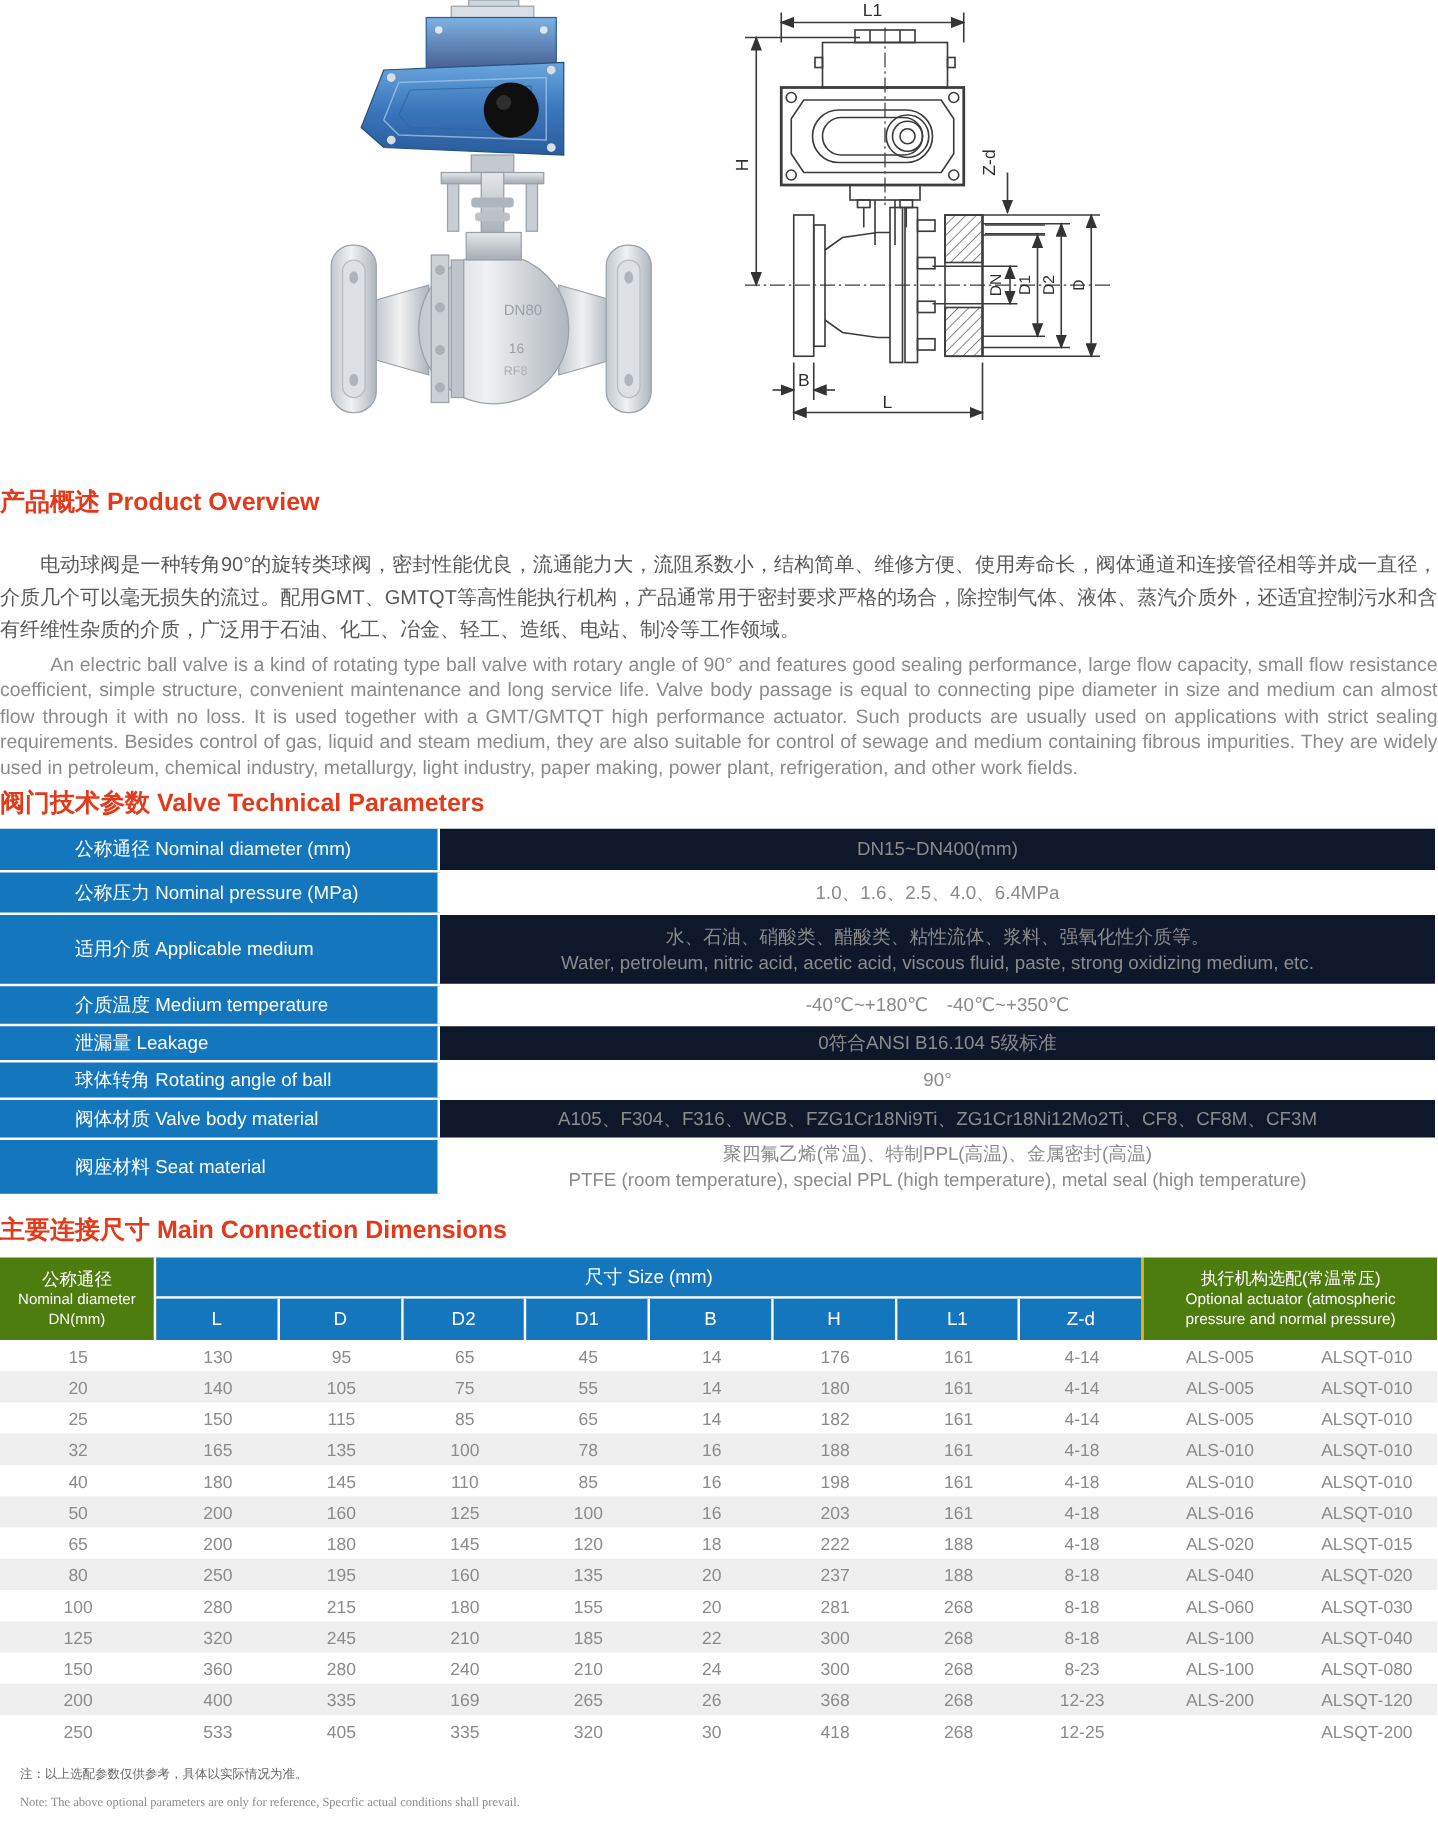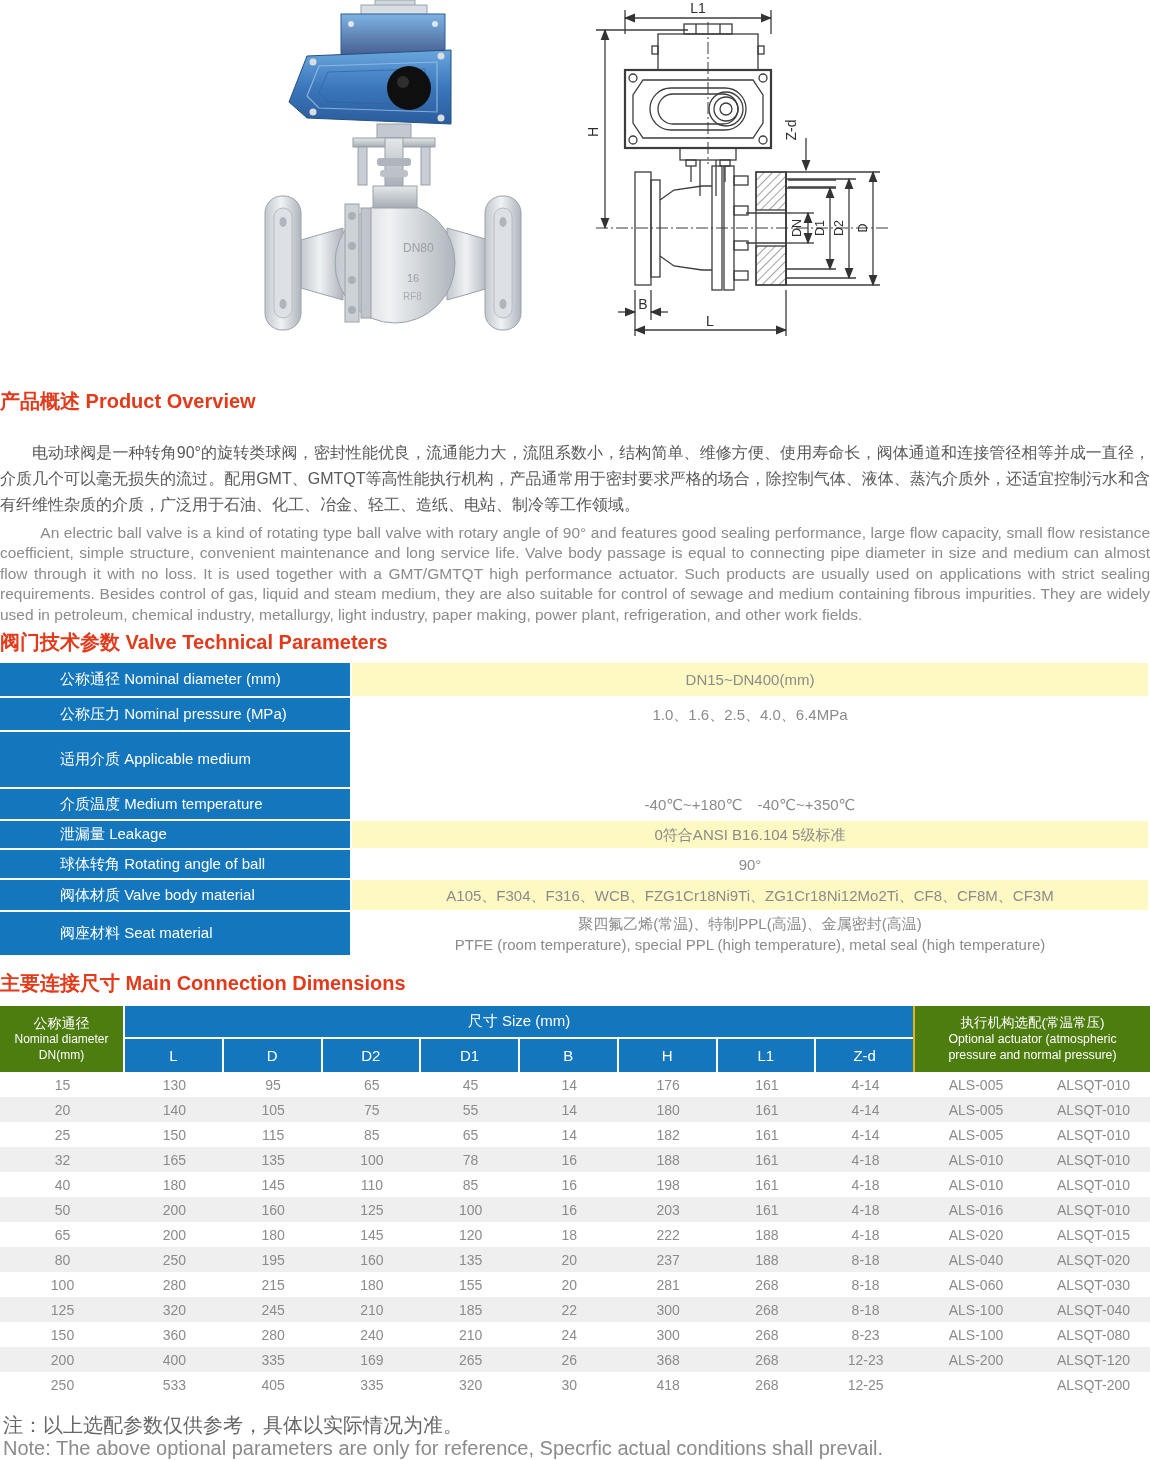--- a/index.html
+++ b/index.html
@@ -15,21 +15,21 @@
   .para{position:absolute;left:0;width:1150px;text-align:justify;}
   #para-zh{top:424px;font-size:16px;line-height:26px;color:#595959;text-indent:2em;}
   #para-en{top:507px;font-size:15.5px;line-height:20.5px;color:#8b8b8b;text-indent:2.6em;}
   
   #tech-table{position:absolute;left:0;top:663px;width:1148px;}
   .trow{display:flex;margin-bottom:2px;}
   .tlabel{width:352px;background:#1476bc;color:#ffffff;font-size:15px;display:flex;align-items:center;
           padding-left:60px;box-sizing:border-box;border-right:2px solid #fff;}
   .tvalue{flex:1;display:flex;flex-direction:column;justify-content:center;text-align:center;
           color:#8b8b8b;font-size:15px;line-height:21px;background:#ffffff;}
-  .trow.shade .tvalue{background:#fef9c3;}
+  .trow.shade .tvalue{background:#0f172a;}
   
   #dims-table{position:absolute;left:0;top:1006px;width:1150px;}
   .dims-header{display:flex;height:66px;}
   .bluecell{background:#4d7c0f;color:#ffffff;display:flex;flex-direction:column;align-items:center;justify-content:center;}
   .dh-dn{width:123px;border-right:2px solid #fff;font-size:14px;line-height:16px;text-align:center;}
   .dh-dn .en{font-size:12px;}
   .dh-size{width:788px;display:flex;flex-direction:column;border-right:2px solid #eab308;}
   .dh-size-top{height:31px;background:#1476bc;color:#fff;display:flex;align-items:center;justify-content:center;
                font-size:15px;border-bottom:2px solid #fff;}
   .dh-size-cols{flex:1;display:flex;}
@@ -38,21 +38,21 @@
   .dh-size-cols .col:last-child{border-right:none;}
   .dh-act{flex:1;font-size:13.5px;line-height:16px;text-align:center;}
   .dh-act .en{font-size:12.3px;}
   #dims-body .drow{display:flex;height:25px;align-items:center;font-size:14px;color:#8b8b8b;}
   #dims-body .drow.shade{background:#efefef;}
   .dcell{text-align:center;box-sizing:border-box;}
   .c-dn{width:125px;}
   .c-l,.c-d,.c-d2,.c-d1,.c-b,.c-h,.c-l1,.c-zd{width:98.75px;}
   .c-als{width:122px;}
   .c-alsqt{width:113px;}
-  .note{position:absolute;left:3px;font-size:20px;}
+  .note{position:absolute;left:16px;font-size:10px;font-family:Liberation Serif, serif;}
   #note-zh{top:1412px;color:#666666;}
   #note-en{top:1437px;color:#8b8b8b;}
   svg text{font-family:"Liberation Sans","DejaVu Sans",sans-serif;}
 </style>
 </head>
 <body>
 
 <div class="page">
 
   <svg id="fig-photo" class="fig" width="335" height="365" viewBox="0 0 335 365">
@@ -240,20 +240,24 @@
         </div>
       </div>
       <div class="trow" style="height: 32px;">
         <div class="tlabel">公称压力 Nominal pressure (MPa)</div>
         <div class="tvalue">
           <div>1.0、1.6、2.5、4.0、6.4MPa</div>
         </div>
       </div>
       <div class="trow shade" style="height: 55px;">
         <div class="tlabel">适用介质 Applicable medium</div>
+        <div class="tvalue">
+          <div>水、石油、硝酸类、醋酸类、粘性流体、浆料、强氧化性介质等。</div>
+          <div>Water, petroleum, nitric acid, acetic acid, viscous fluid, paste, strong oxidizing medium, etc.</div>
+        </div>
       </div>
       <div class="trow" style="height: 30px;">
         <div class="tlabel">介质温度 Medium temperature</div>
         <div class="tvalue">
           <div>-40℃~+180℃　-40℃~+350℃</div>
         </div>
       </div>
       <div class="trow shade" style="height: 27px;">
         <div class="tlabel">泄漏量 Leakage</div>
         <div class="tvalue">

